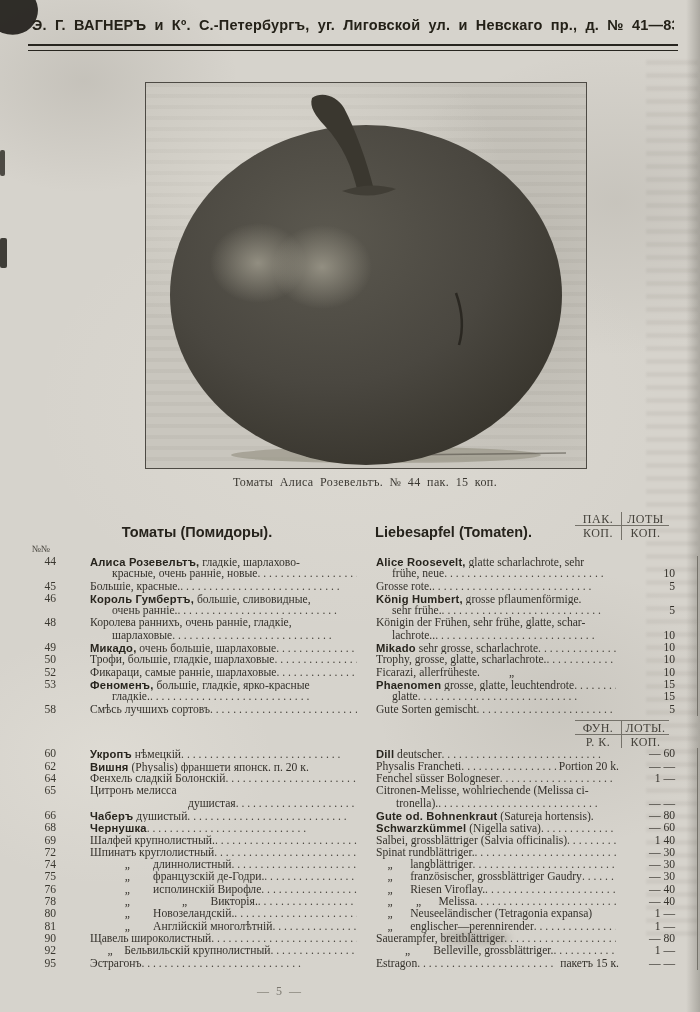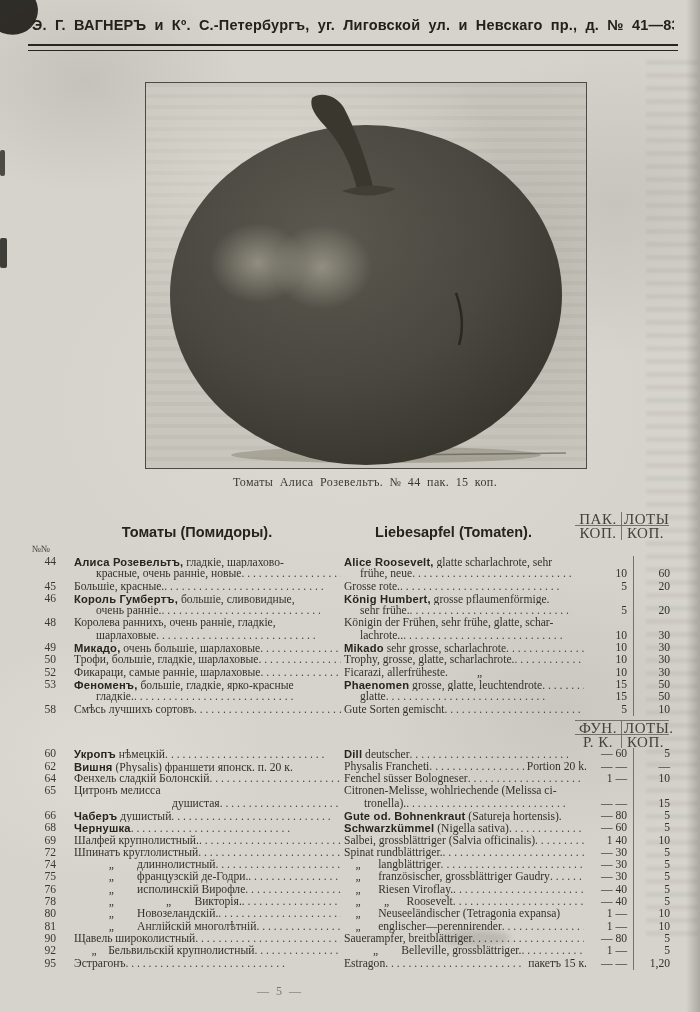--- a/index.html
+++ b/index.html
@@ -67,26 +67,26 @@
   .sec-head{position:relative;height:46px;}
   .title{position:absolute;top:16px;text-align:center;
     font-family:Liberation Sans, sans-serif;font-weight:700;font-size:14.5px;color:#26231c;}
   .title-ru{left:32px;width:270px;}
   .title-de{left:302px;width:243px;}
   .nn{position:absolute;left:2px;top:33px;font-size:9.5px;color:#45423b;}
 
   .phead{display:flex;width:94px;}
   .phead-1{position:absolute;left:545px;top:2px;}
   .phead-2{margin-left:545px;margin-top:4px;border-top:1px solid #75726a;}
-  .ph-col{width:46px;text-align:center;font-size:15px;letter-spacing:.5px;color:#45423b;}
+  .ph-col{width:46px;text-align:center;font-size:12px;letter-spacing:.5px;color:#45423b;}
   .ph-col.rgt{width:47px;border-left:1px solid #75726a;}
   .ph-top{border-bottom:1px solid #75726a;padding:1px 2px 0;}
   .ph-bot{padding:1px 2px 0;}
 
-  .trow{display:flex;height:12.3px;}
+  .trow{display:flex;height:12.3px;gap:16px;}
   .cell{overflow:hidden;}
   .c-no{width:32px;text-align:right;padding-right:6px;box-sizing:border-box;color:#3a372f;flex:none;}
   .c-ru{width:270px;flex:none;display:flex;align-items:baseline;margin-left:12px;}
   .c-de{width:243px;flex:none;display:flex;align-items:baseline;}
   .c-rk{width:46px;flex:none;text-align:right;padding-right:6px;box-sizing:border-box;white-space:pre;}
   .c-lots{width:47px;flex:none;text-align:right;padding-right:10px;box-sizing:border-box;
     border-left:1px solid #75726a;white-space:pre;}
   .b{font-family:"Liberation Sans","DejaVu Sans",sans-serif;font-weight:700;font-size:11.2px;
     letter-spacing:.2px;white-space:pre;color:#28251e;}
   .r{white-space:pre;}
@@ -595,21 +595,21 @@
       <div class="trow">
     <div class="c-no cell">78</div>
     <div class="c-ru cell">
       <span class="b"></span>
           <span class="r">            „                  „        Викторія.</span>
           <span class="lead"></span>
           <span class="suf"></span>
     </div>
     <div class="c-de cell">
       <span class="b"></span>
-          <span class="r">    „        „      Roosevelt</span>
+          <span class="r">    „        „      Melissa</span>
           <span class="lead"></span>
           <span class="suf"></span>
     </div>
     <div class="c-rk cell">— 40</div>
     <div class="c-lots cell">5</div>
   </div>
       <div class="trow">
     <div class="c-no cell">80</div>
     <div class="c-ru cell">
       <span class="b"></span>

